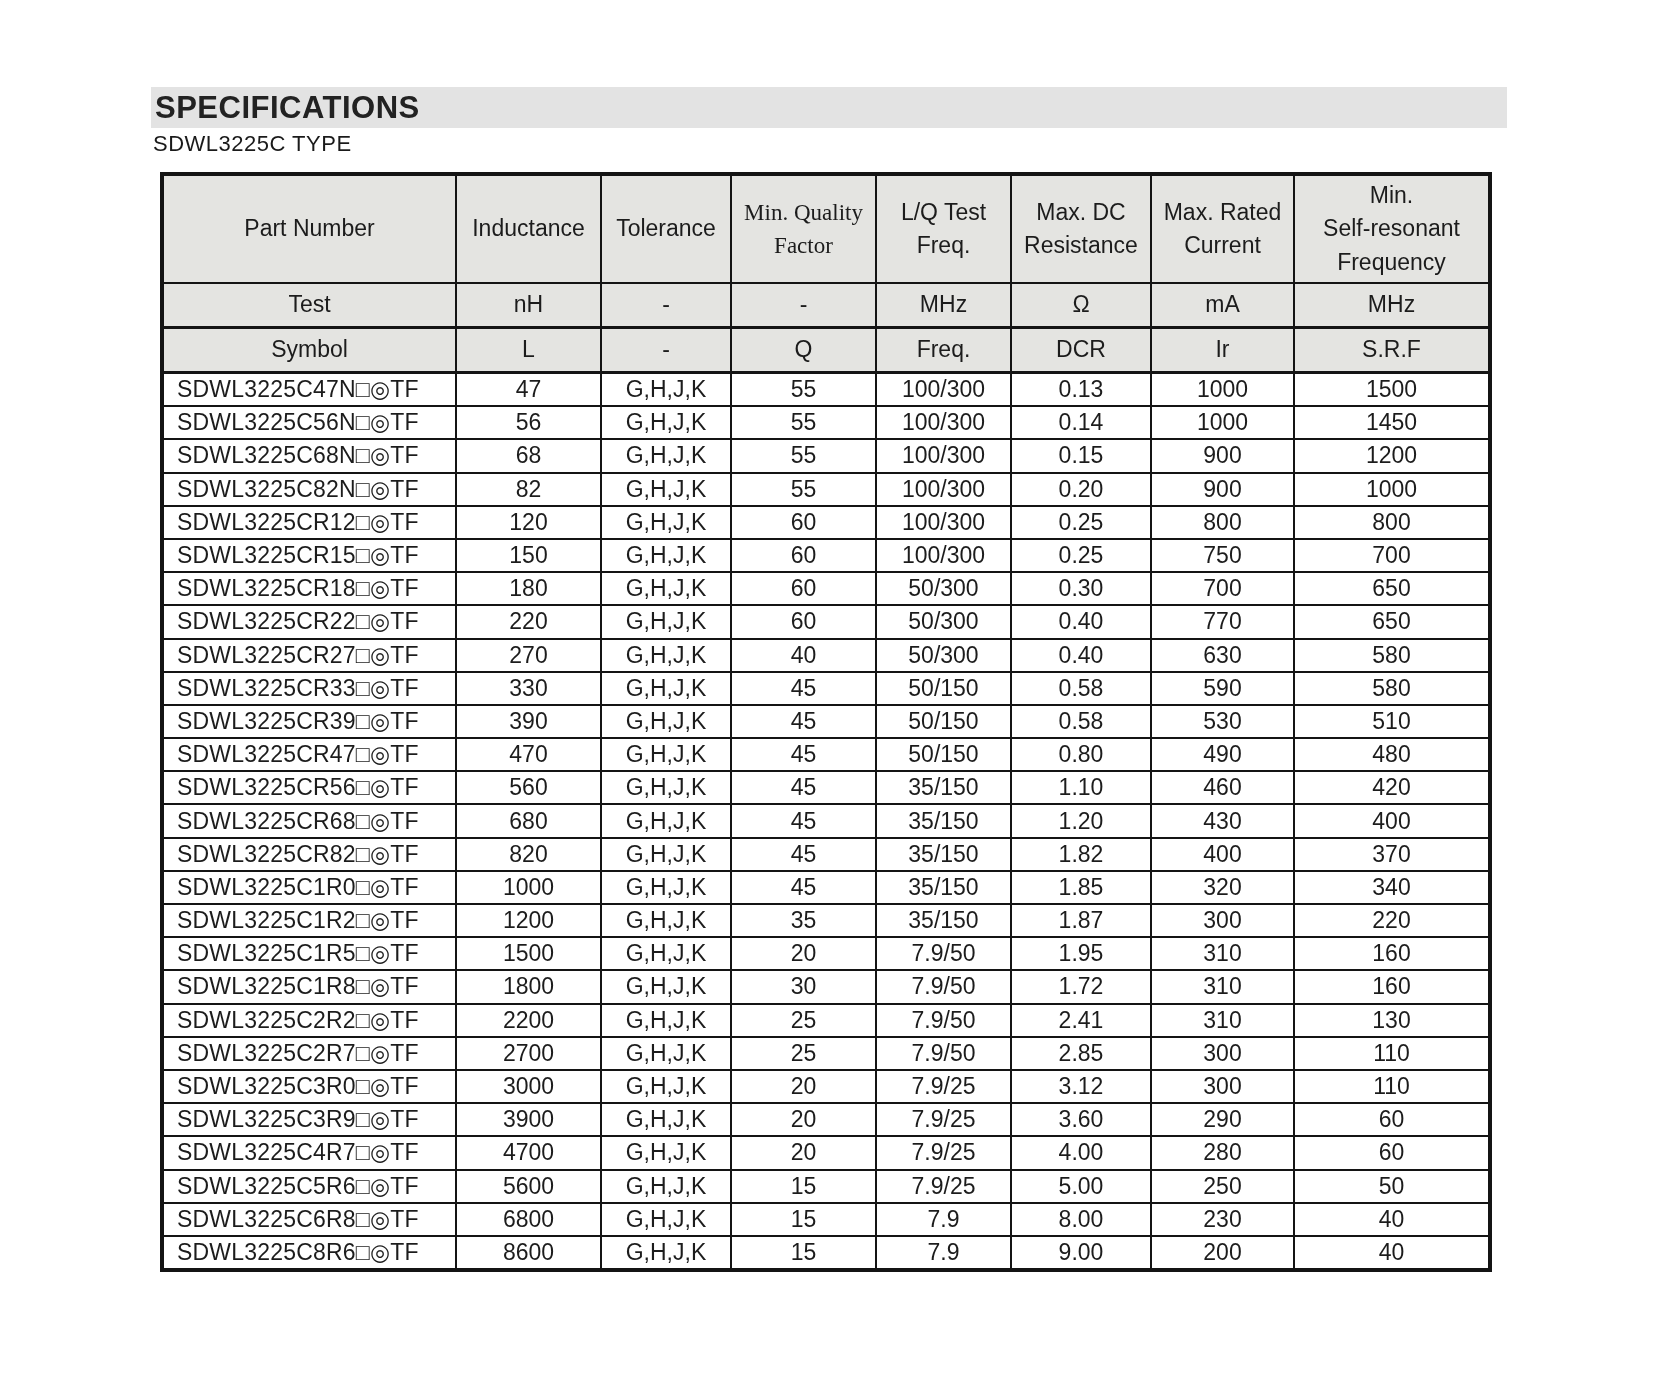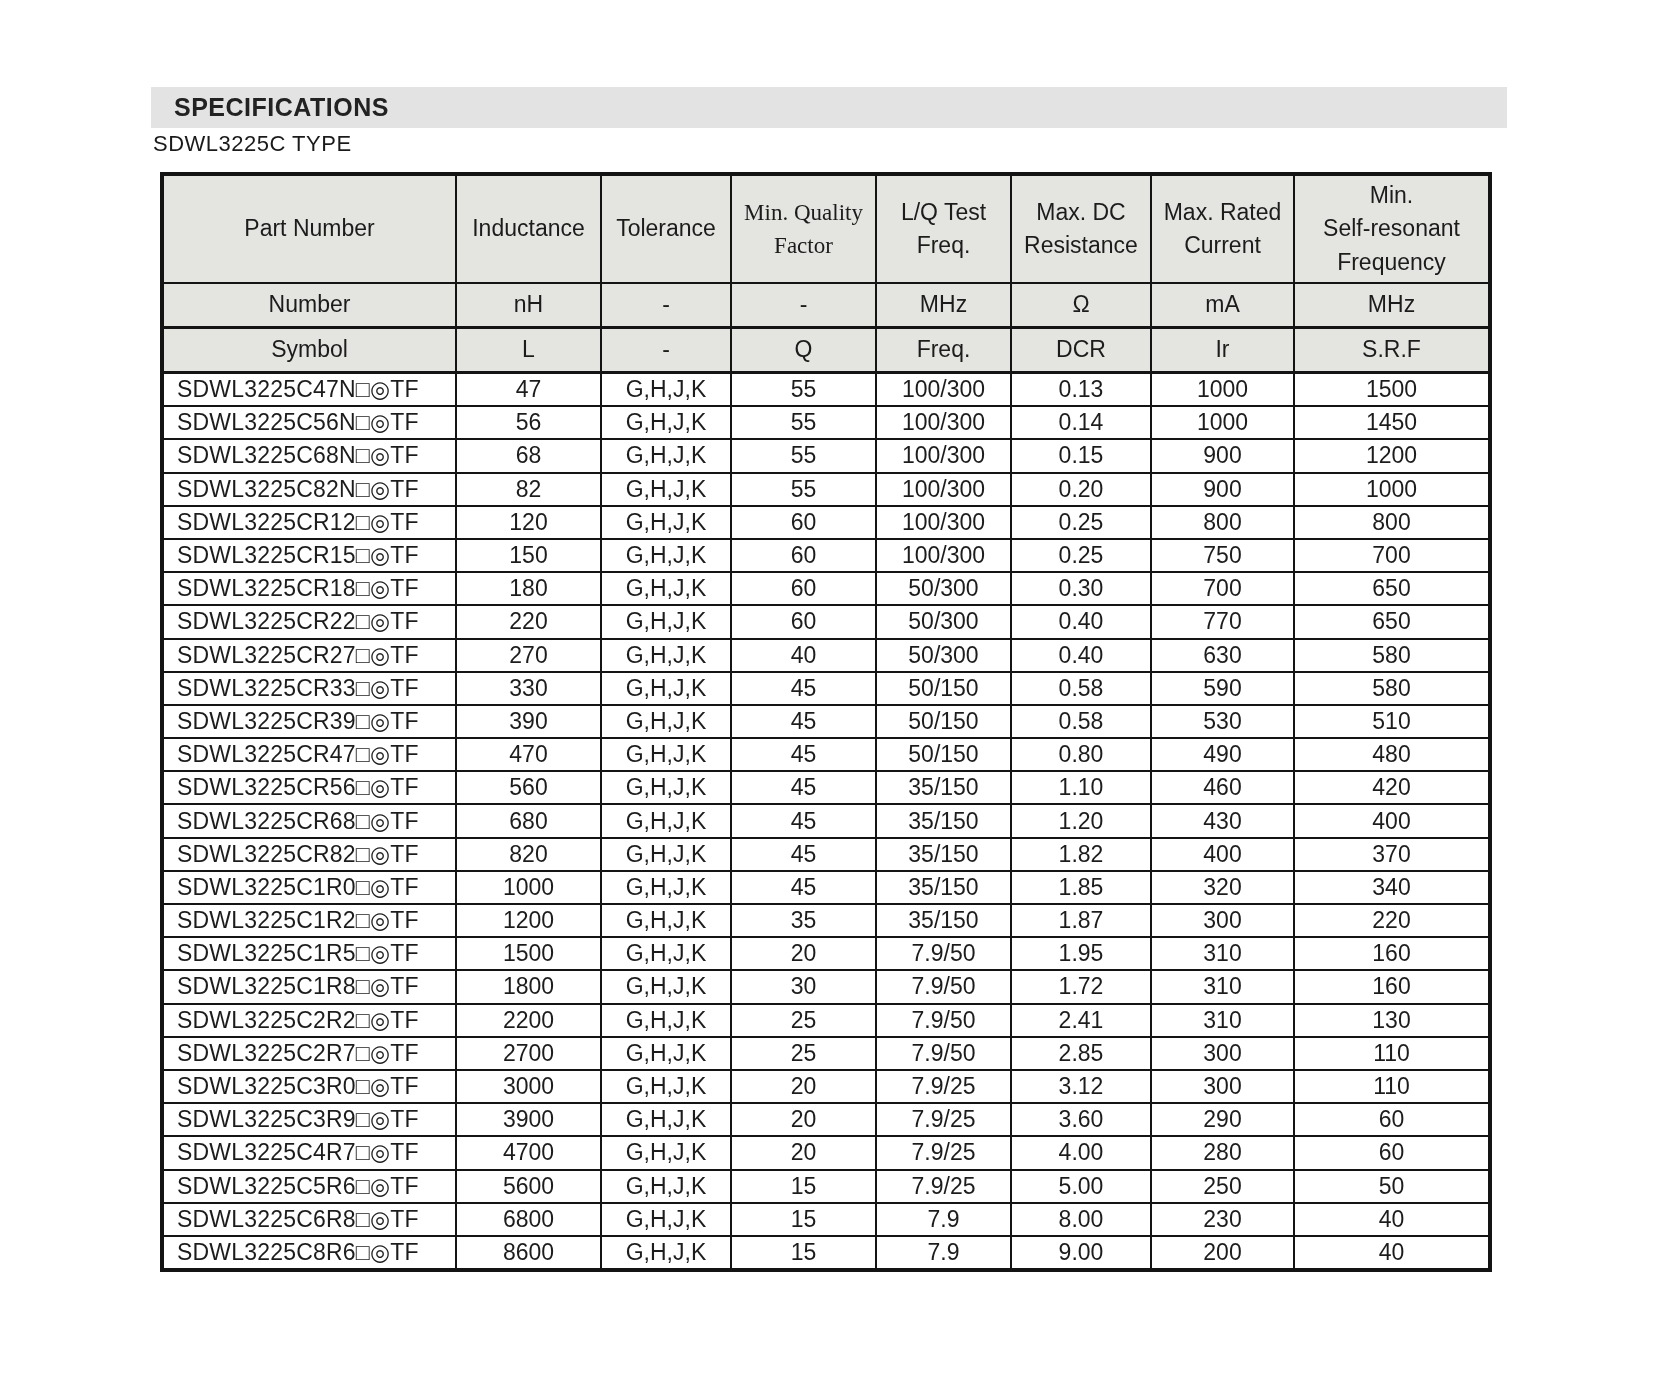--- a/index.html
+++ b/index.html
@@ -18,24 +18,24 @@
     position: absolute;
     left: 151px;
     top: 87px;
     width: 1356px;
     height: 41px;
     background: #e3e3e3;
     display: flex;
     align-items: center;
   }
   .title-bar .title-text {
-    font-size: 25px;
+    font-size: 31px;
     font-weight: bold;
     letter-spacing: 0.5px;
-    padding-left: 23px;
+    padding-left: 4px;
     color: #222222;
   }
   .subtitle {
     position: absolute;
     left: 153px;
     top: 131px;
     font-size: 22px;
     color: #1a1a1a;
     letter-spacing: 0.5px;
   }
@@ -115,21 +115,21 @@
 Freq.</th>
         <th>Max. DC
 Resistance</th>
         <th>Max. Rated
 Current</th>
         <th>Min.
 Self-resonant
 Frequency</th>
       </tr>
       <tr class="row-units">
-        <th>Number</th>
+        <th>Test</th>
         <th>nH</th>
         <th>-</th>
         <th>-</th>
         <th>MHz</th>
         <th>Ω</th>
         <th>mA</th>
         <th>MHz</th>
       </tr>
       <tr class="row-symbol">
         <th>Symbol</th>

